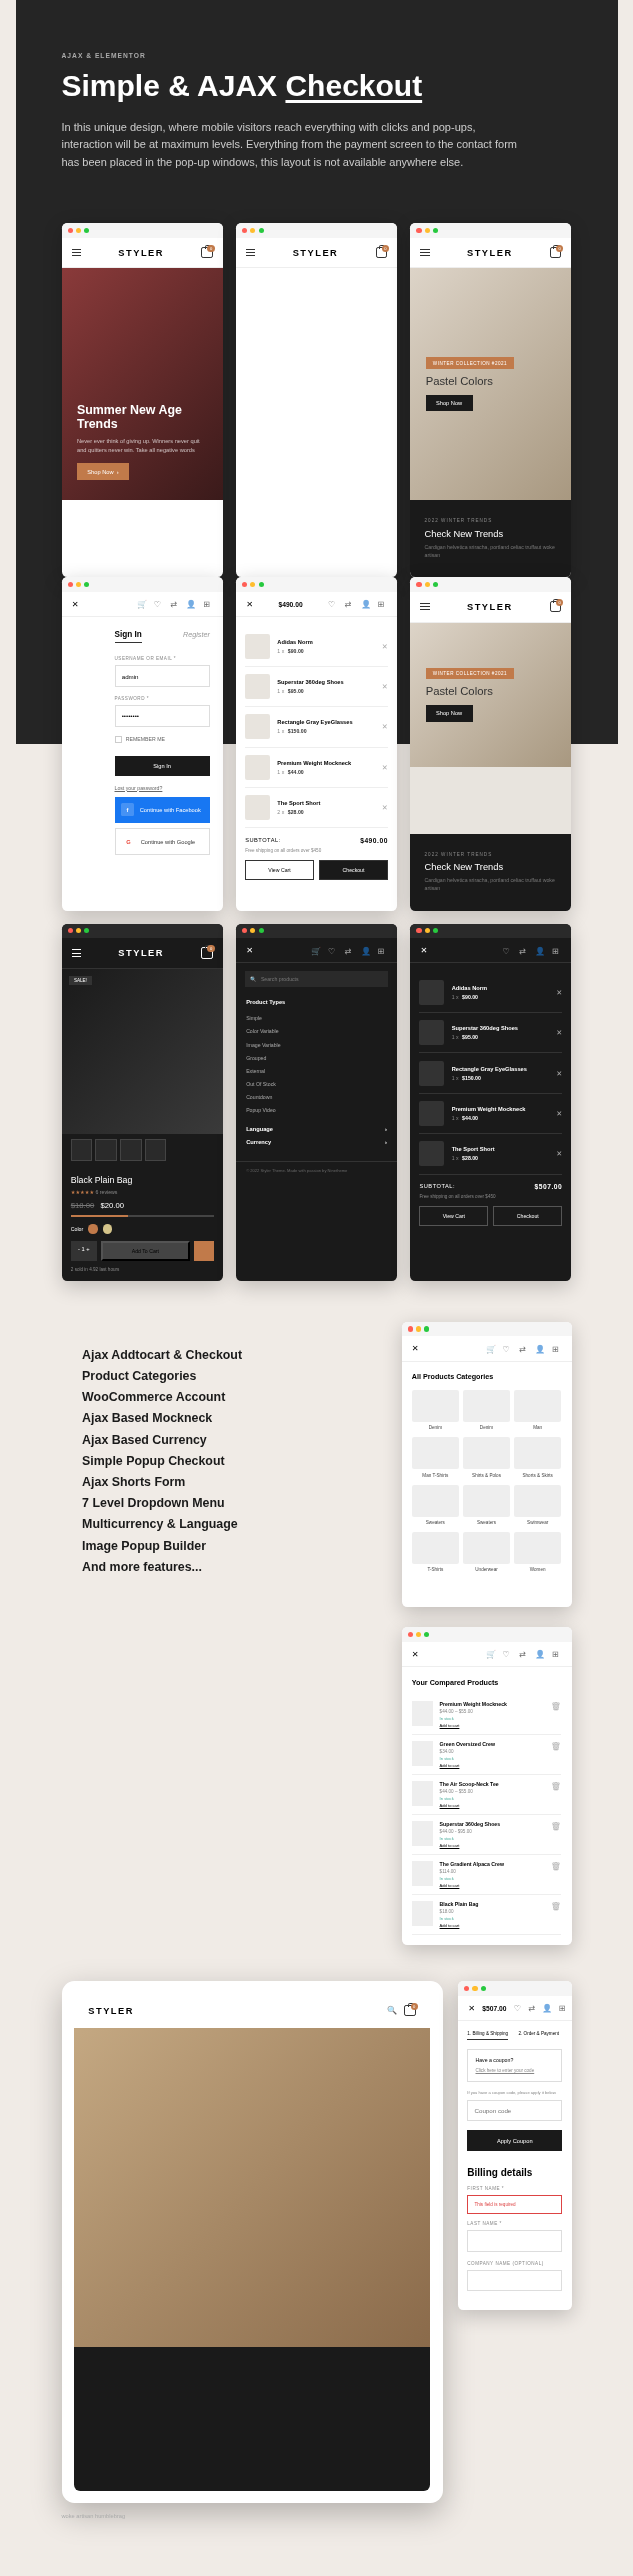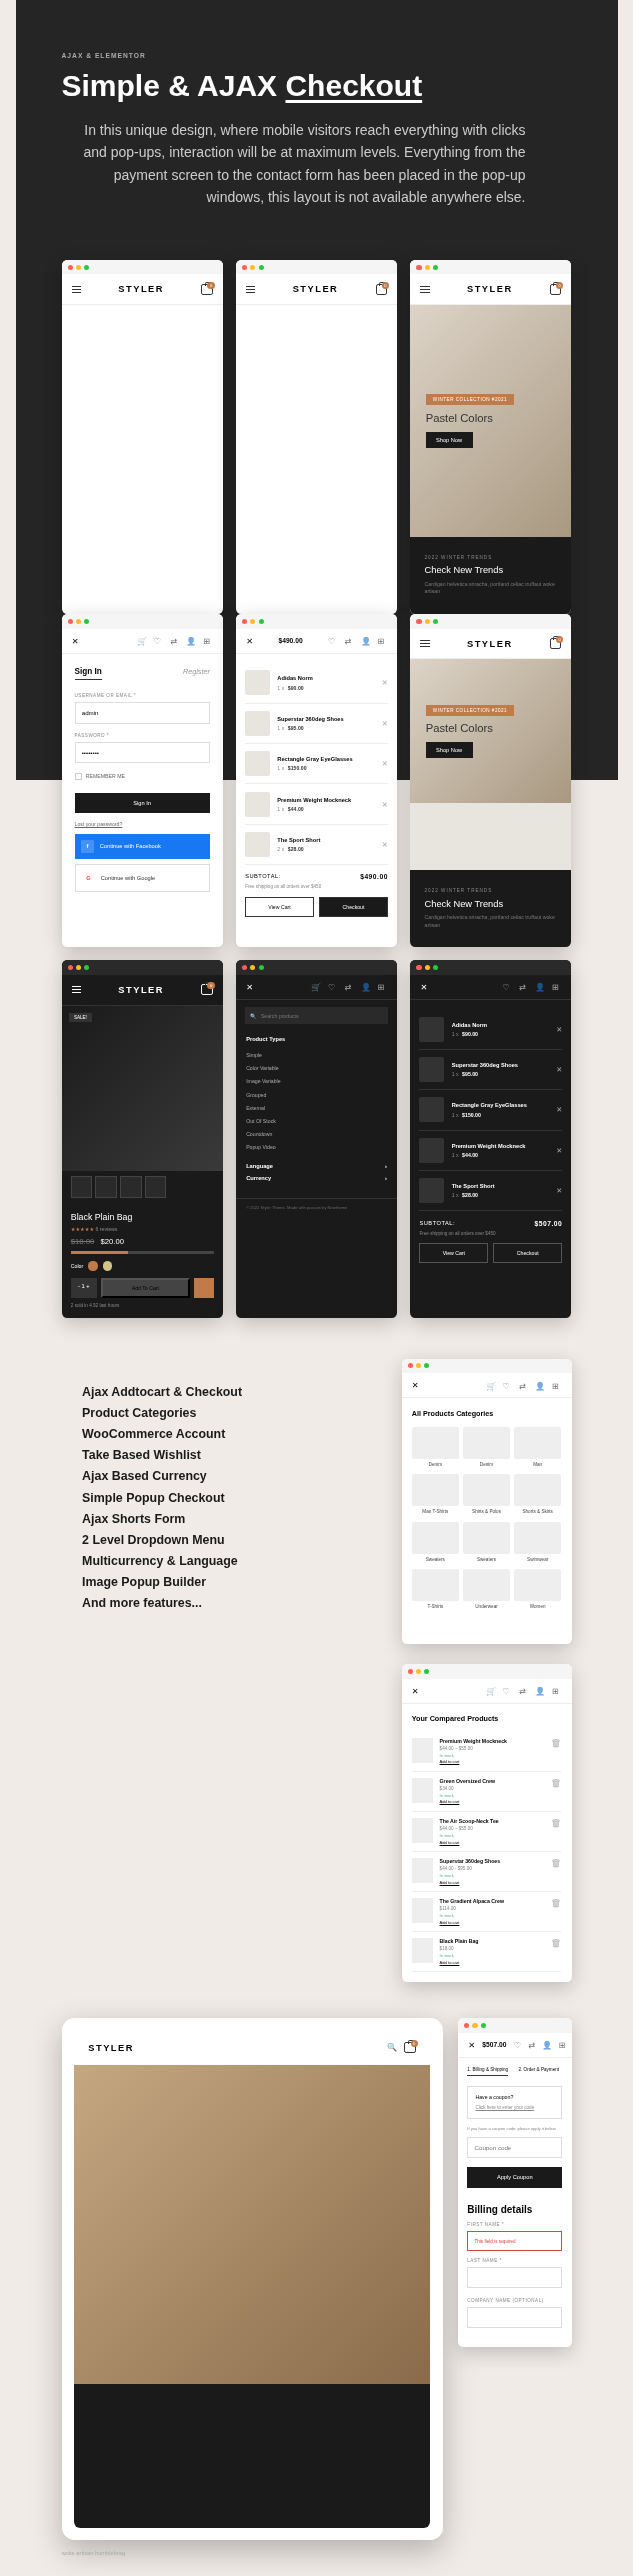--- a/index.html
+++ b/index.html
@@ -3,21 +3,21 @@
 <meta charset="utf-8">
 <style>
 * { margin: 0; padding: 0; box-sizing: border-box; }
 body { font-family: -apple-system, BlinkMacSystemFont, 'Segoe UI', sans-serif; background: #f0ebe6; }
 .page { width: 602px; margin: 0 auto; }
 
 .hero { background: #252525; padding: 52px 46px 31px; }
 .eyebrow { color: #aaa; font-size: 6.7px; letter-spacing: 1px; font-weight: 600; margin-bottom: 10.3px; }
 .hero-title { color: #fff; font-size: 30px; font-weight: 700; margin-bottom: 15.5px; }
 .hero-title .underline { text-decoration: underline; text-underline-offset: 4.1px; }
-.hero-desc { color: #ccc; font-size: 14px; line-height: 1.6; max-width: 464px; text-align: right; }
+.hero-desc { color: #ccc; font-size: 11px; line-height: 1.6; max-width: 464px; }
 
 .screens-dark { background: #252525; padding: 20.6px 46px 0; display: flex; gap: 13px; justify-content: center; }
 .screens-row { padding: 0 46px; display: flex; gap: 13px; justify-content: center; background: linear-gradient(#252525 50%, #f0ebe6 50%); }
 .screens-light { padding: 13px 46px 0; display: flex; gap: 13px; justify-content: center; }
 
 .phone { width: 170px; background: #fff; border-radius: 5.2px; overflow: hidden; box-shadow: 0 5.2px 20.6px rgba(0,0,0,0.2); }
 .phone.dark { background: #1a1a1a; color: #fff; }
 .browser-bar { height: 14.4px; background: #f5f5f5; display: flex; align-items: center; padding: 0 6.2px; gap: 3.1px; }
 .phone.dark .browser-bar { background: #2a2a2a; }
 .dot { width: 5.2px; height: 5.2px; border-radius: 50%; }
@@ -47,21 +47,21 @@
 .trends-eyebrow { color: #888; font-size: 4.6px; letter-spacing: 1px; margin-bottom: 5.2px; }
 .trends-title { color: #fff; font-size: 9.3px; margin-bottom: 5.2px; }
 .trends-desc { color: #777; font-size: 5.2px; line-height: 1.5; }
 
 .icon-bar { display: flex; gap: 7.2px; padding: 7.2px 10.3px; border-bottom: 0.5px solid #eee; align-items: center; }
 .phone.dark .icon-bar { border-color: #333; }
 .icon-bar .close { font-size: 8.2px; margin-right: auto; }
 .icon-sm { width: 9.3px; height: 9.3px; opacity: 0.6; }
 .price-tag { font-size: 6.7px; font-weight: 600; margin-right: auto; }
 
-.signin-form { padding: 13px; }
+.signin-form { padding: 13px; margin-left: 40px; }
 .tab-row { display: flex; justify-content: space-between; margin-bottom: 13px; }
 .tab-active { font-size: 8.2px; font-weight: 700; border-bottom: 1px solid #333; padding-bottom: 3.1px; }
 .tab-inactive { font-size: 7.2px; color: #999; font-style: italic; }
 .form-label { font-size: 4.6px; color: #888; letter-spacing: 0.5px; margin-bottom: 4.1px; }
 .form-input { width: 100%; border: 0.5px solid #ddd; padding: 6.2px; margin-bottom: 9.3px; font-size: 6.2px; }
 .checkbox-row { display: flex; align-items: center; gap: 4.1px; font-size: 5.2px; color: #666; margin-bottom: 13px; }
 .cb { width: 7.2px; height: 7.2px; border: 0.5px solid #ccc; }
 .btn-full { width: 100%; padding: 7.2px; background: #1a1a1a; color: #fff; border: none; font-size: 5.7px; margin-bottom: 6.2px; }
 .link-sm { font-size: 5.2px; color: #666; text-decoration: underline; }
 .social-btn { width: 100%; padding: 6.7px; border: none; color: #fff; font-size: 5.7px; display: flex; align-items: center; gap: 6.2px; margin-top: 5.2px; }
@@ -176,20 +176,25 @@
         <div class="menu-icon">
             <span></span>
             <span></span>
             <span></span>
           </div>
         <div class="logo">STYLER</div>
         <div class="bag-icon">
             <div class="bag-badge">0</div>
           </div>
       </div>
+      <div class="hero-img">
+        <div class="hero-img-title">Summer New Age Trends</div>
+        <div class="hero-img-sub">Never ever think of giving up. Winners never quit and quitters never win. Take all negative words</div>
+        <button class="btn-shop"><span>Shop Now</span> ›</button>
+      </div>
     </div>
 
     <div class="phone">
       <div class="browser-bar">
           <div class="dot r"></div>
           <div class="dot y"></div>
           <div class="dot g"></div>
         </div>
       <div class="phone-header">
         <div class="menu-icon">
@@ -530,25 +535,25 @@
           </div>
         </div>
     </div>
   </div>
 
   <div class="features">
     <div class="features-list" id="features-list">
         <div class="feat-item">Ajax Addtocart &amp; Checkout</div>
         <div class="feat-item">Product Categories</div>
         <div class="feat-item">WooCommerce Account</div>
-        <div class="feat-item">Take Based Wishlist</div>
+        <div class="feat-item">Ajax Based Mockneck</div>
         <div class="feat-item">Ajax Based Currency</div>
         <div class="feat-item">Simple Popup Checkout</div>
         <div class="feat-item">Ajax Shorts Form</div>
-        <div class="feat-item">2 Level Dropdown Menu</div>
+        <div class="feat-item">7 Level Dropdown Menu</div>
         <div class="feat-item">Multicurrency &amp; Language</div>
         <div class="feat-item">Image Popup Builder</div>
         <div class="feat-item">And more features...</div>
       </div>
     <div class="phone">
       <div class="browser-bar">
           <div class="dot r"></div>
           <div class="dot y"></div>
           <div class="dot g"></div>
         </div>

